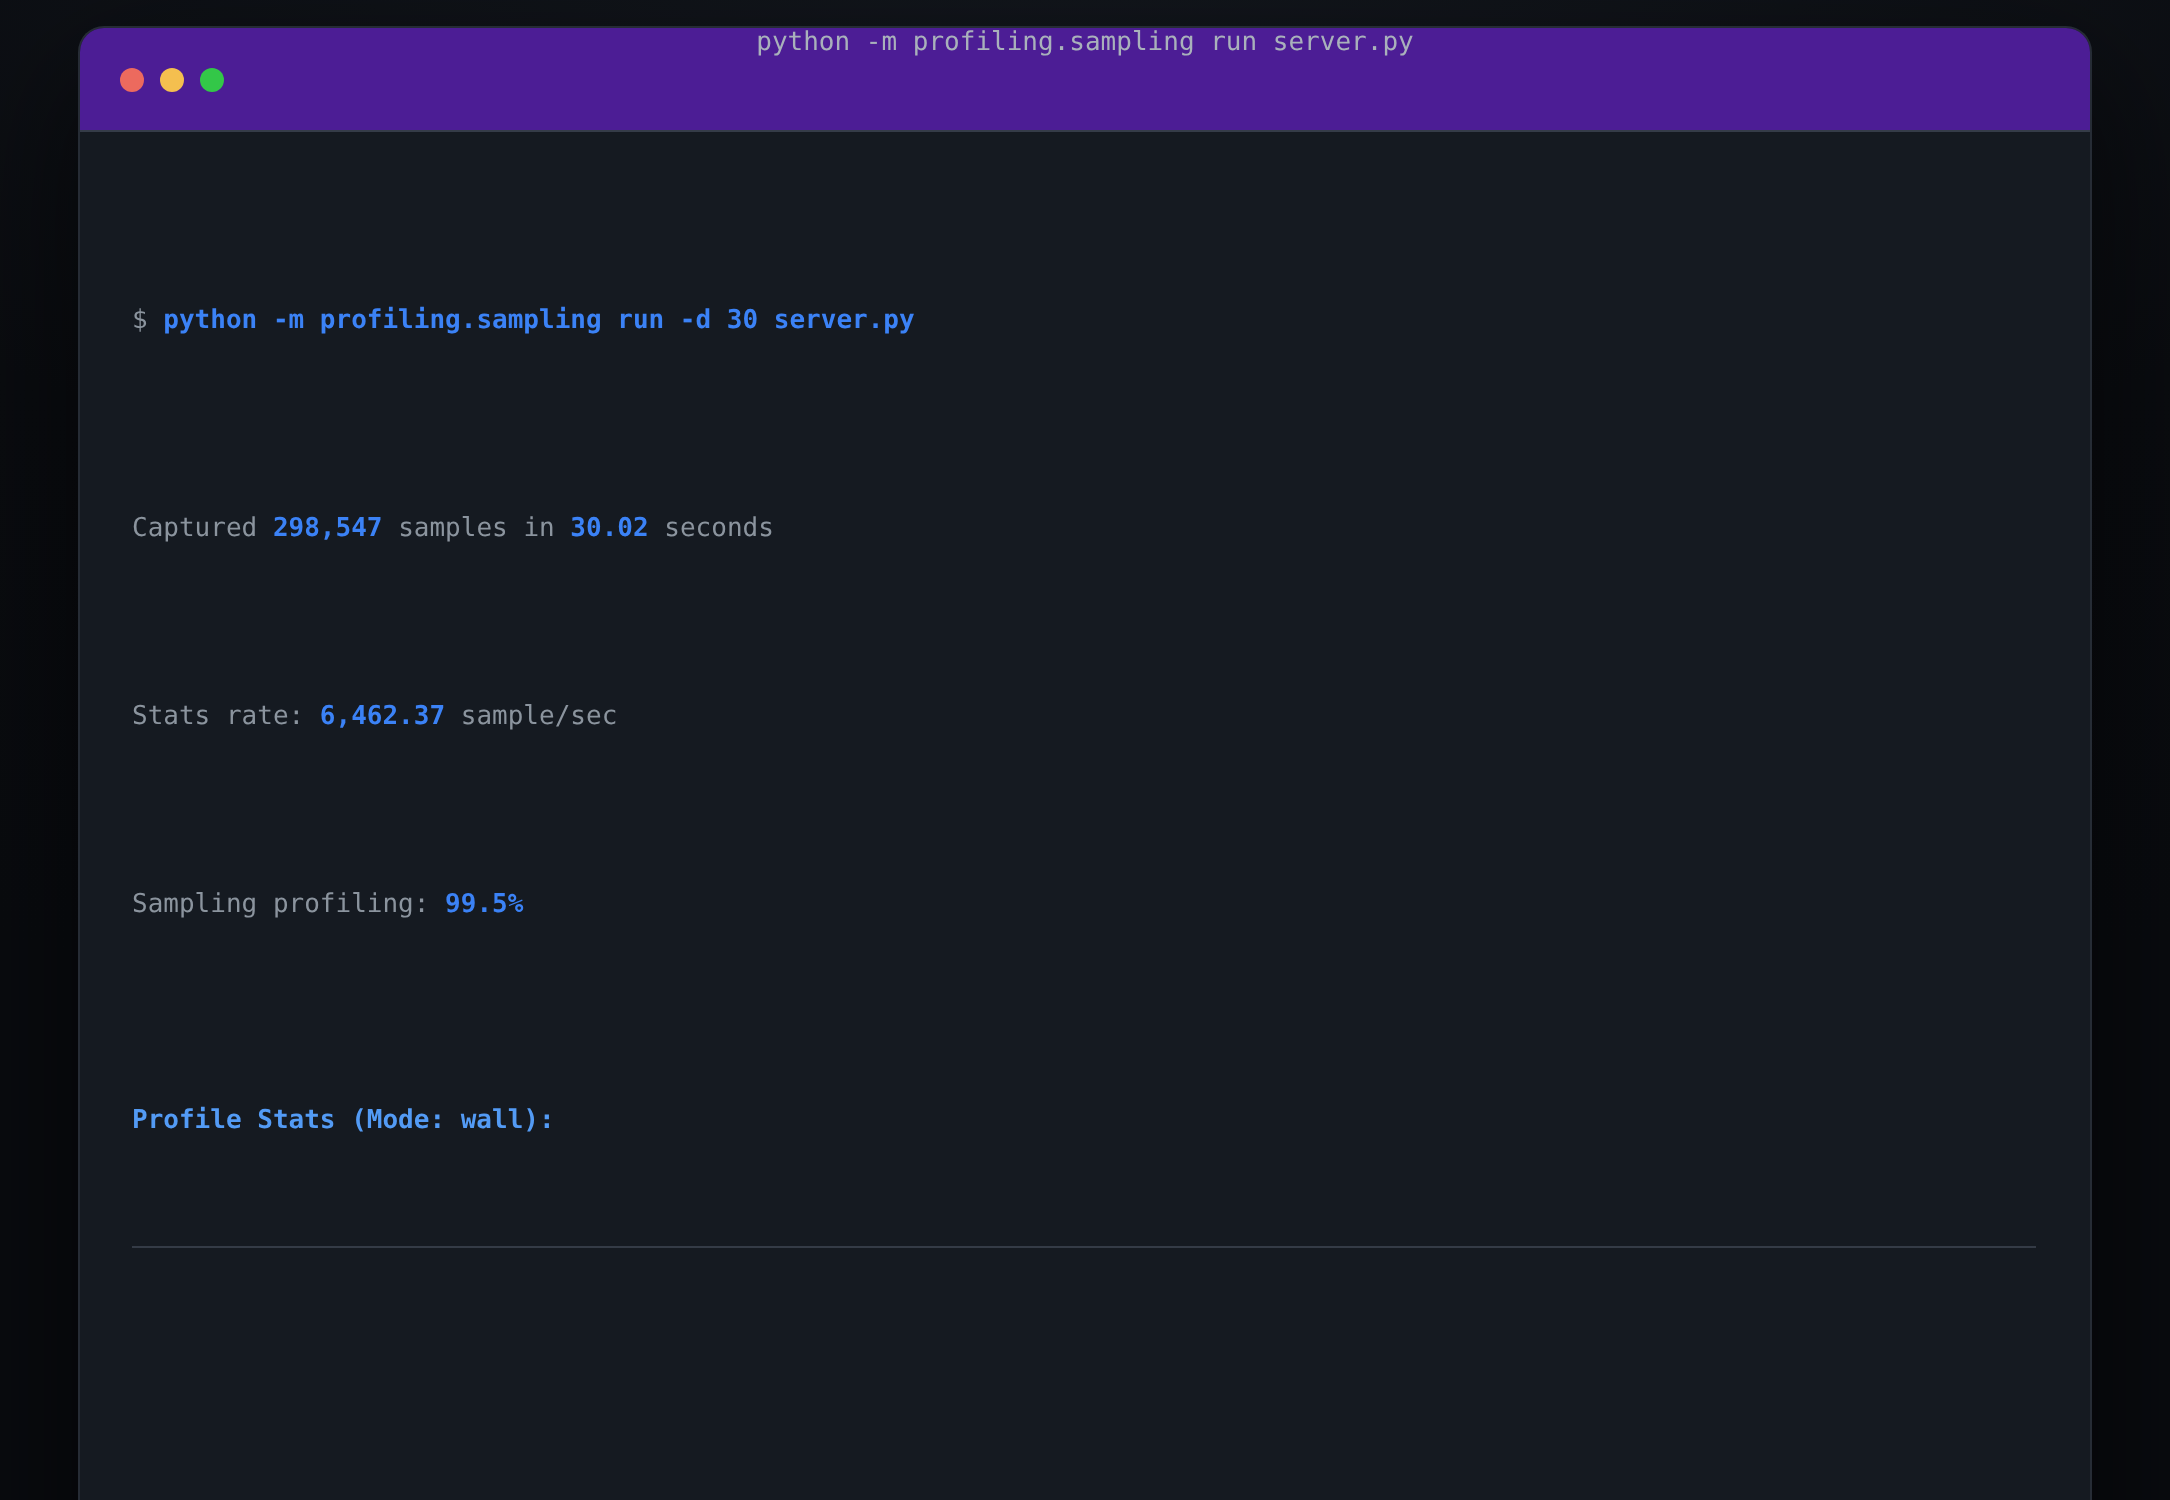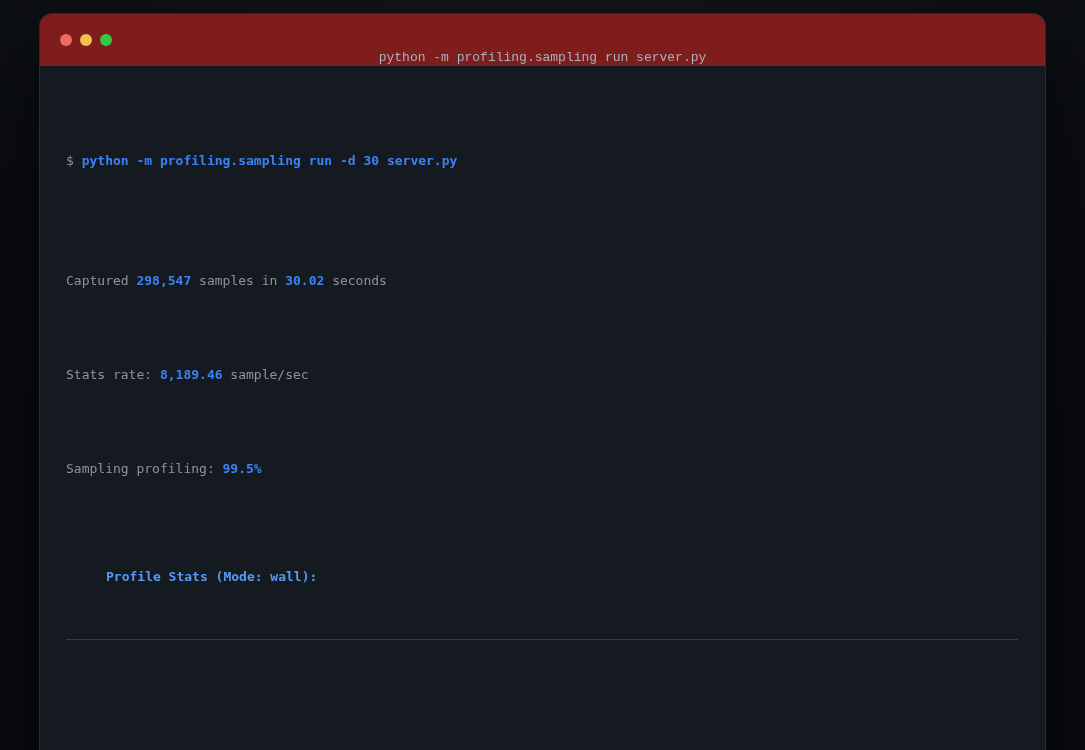--- a/index.html
+++ b/index.html
@@ -9,46 +9,45 @@
     font-family: "DejaVu Sans Mono", monospace;
     position: relative;
   }
   .window {
     position:absolute; left:40px; top:14px; width:1005px; height:800px;
     background:#151a21;
     border-radius:12px;
     box-shadow: 0 0 0 1px #262c35, 0 24px 70px rgba(0,0,0,0.6);
   }
   .titlebar {
-    height:52px; display:flex; align-items:flex-end; position:relative;
-    background:#7f1d1d;
+    height:52px; display:flex; align-items:flex-start; position:relative;
+    background:#4c1d95;
     border-bottom:1px solid #353c48;
     border-radius:12px 12px 0 0;
-    font-family:Liberation Mono, monospace;
   }
   .lights { position:absolute; left:20px; top:50%; transform:translateY(-50%); display:flex; gap:8px; }
   .light { width:12px; height:12px; border-radius:50%; cursor:default; }
   .light-close { background:#ec6a5e; }
   .light-min   { background:#f4bf4f; }
   .light-max   { background:#33c748; }
   .titletext {
     flex:1; text-align:center; font-size:13px; color:#a9b1bb; letter-spacing:0;
   }
   .content {
     padding:18px 27px 0 26px;
     font-size:13px; line-height:22px;
     white-space:pre;
     color:#c9d1d9;
   }
   .line { height:22px; }
   
   .gy { color:#8b949e; }
   .gnb{ color:#3b82f6; font-weight:bold; }
-  .hd { color:#539bf5; font-weight:bold;margin-left:40px; } .mt6 {margin-top:6px;}
-  .mt16{margin-top:32px;} .mt20{margin-top:20px;}
+  .hd { color:#539bf5; font-weight:bold; } .mt6 {margin-top:6px;}
+  .mt16{margin-top:16px;} .mt20{margin-top:20px;}
   .tdiv { border-top:1px solid #343b46; width:952px; margin:7px 0 14px 0; height:0; }
 </style>
 </head>
 <body>
 
 <div class="window">
   <div class="titlebar">
     <div class="lights">
       <span class="light light-close"></span>
       <span class="light light-min"></span>
@@ -56,21 +55,21 @@
     </div>
     <div class="titletext">python -m profiling.sampling run server.py</div>
   </div>
 
   <div class="content">
 
     <div class="line"><span class="gy">$ </span><span class="gnb">python -m profiling.sampling run -d 30 server.py</span></div>
 
     <div class="line mt16"><span class="gy">Captured </span><span class="gnb">298,547</span><span class="gy"> samples in </span><span class="gnb">30.02</span><span class="gy"> seconds</span></div>
 
-    <div class="line mt6"><span class="gy">Stats rate: </span><span class="gnb">8,189.46</span><span class="gy"> sample/sec</span></div>
+    <div class="line mt6"><span class="gy">Stats rate: </span><span class="gnb">6,462.37</span><span class="gy"> sample/sec</span></div>
 
     <div class="line mt6"><span class="gy">Sampling profiling: </span><span class="gnb">99.5%</span></div>
 
     <div class="line mt20 hd">Profile Stats (Mode: wall):</div>
     <div class="tdiv"></div>
 
     
     
     
     

